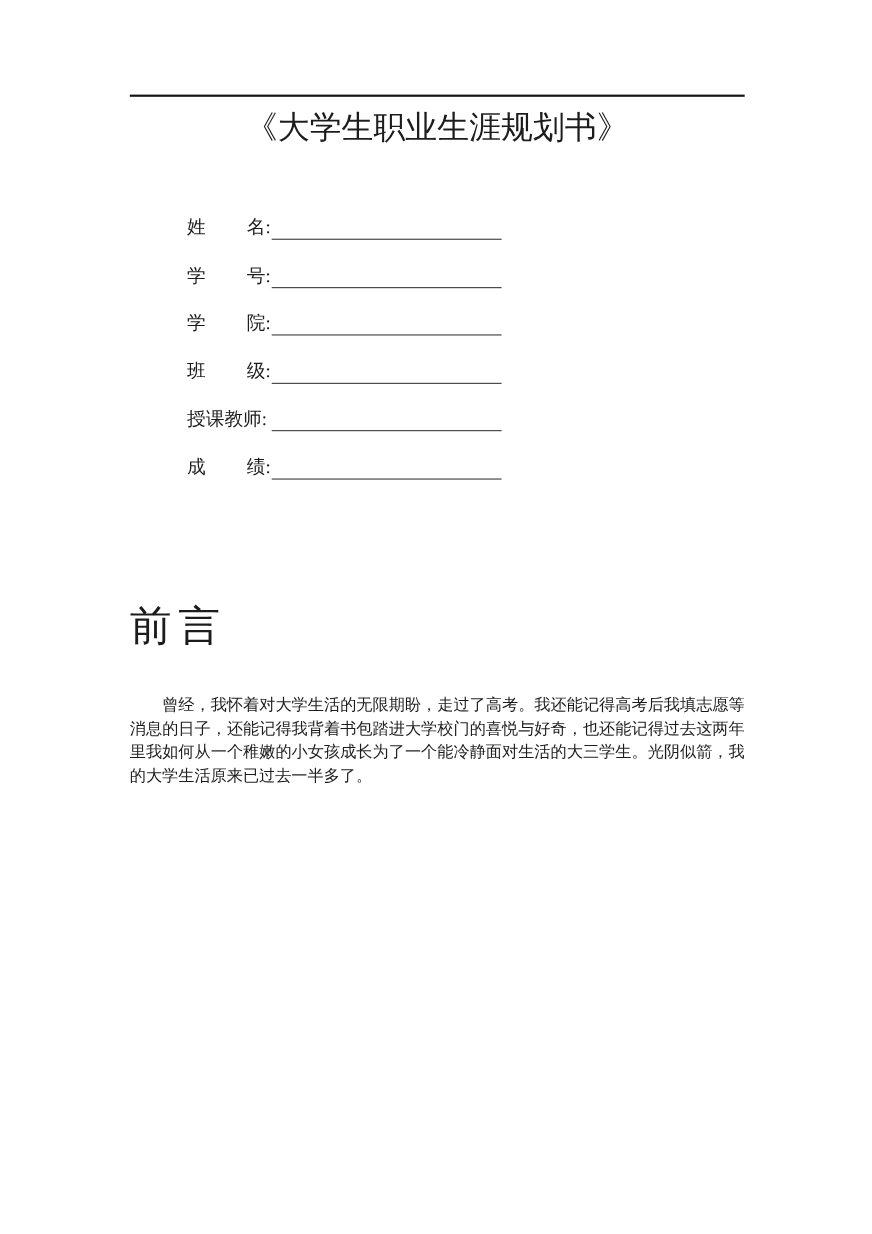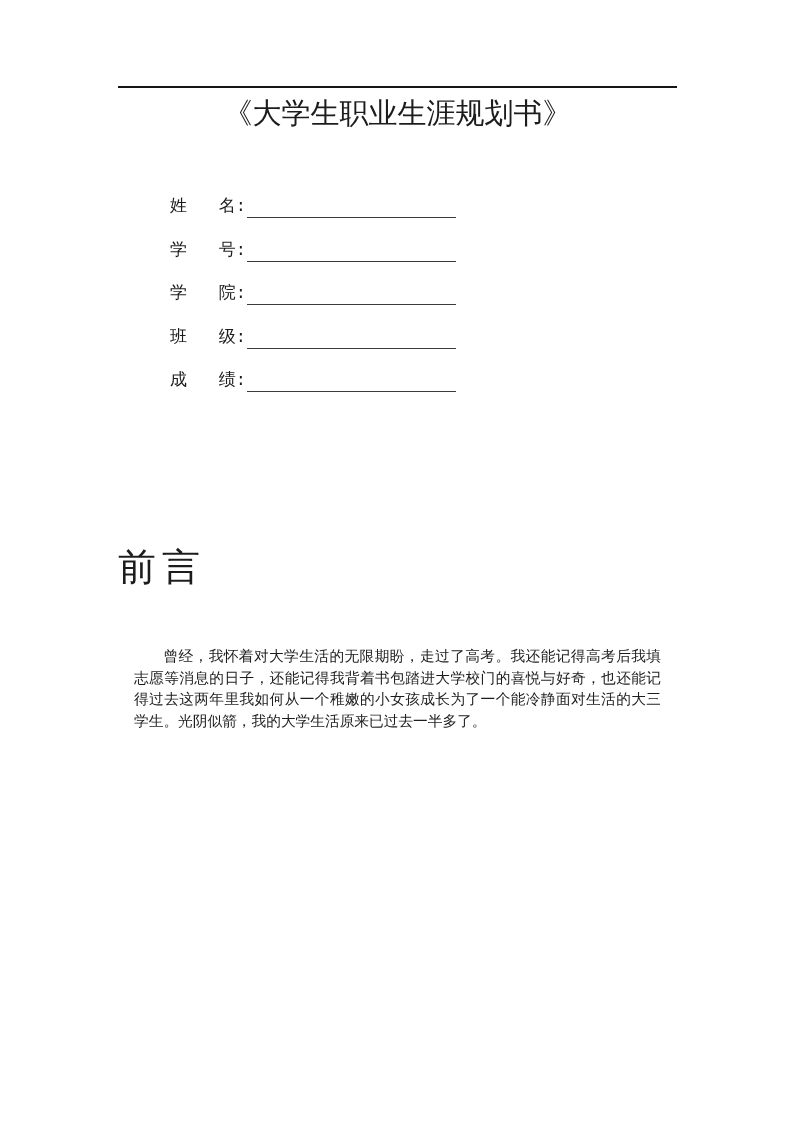--- a/index.html
+++ b/index.html
@@ -5,21 +5,21 @@
   html, body {
     margin: 0;
     padding: 0;
     background: #ffffff;
   }
   .page {
     position: relative;
     width: 793px;
     height: 938px;
     background: #ffffff;
-    font-family: Liberation Mono, monospace;
+    font-family: Liberation Serif, serif;
     color: #1c1c1c;
     overflow: hidden;
   }
   .header-rule {
     position: absolute;
     left: 118px;
     top: 86px;
     width: 559px;
     height: 0;
     border-top: 2px solid #151515;
@@ -71,21 +71,21 @@
     position: absolute;
     left: 118px;
     top: 631px;
     width: 559px;
     font-size: 14.7px;
     line-height: 21.6px;
     text-align: justify;
     text-justify: inter-ideograph;
   }
   .body-text p {
-    margin: 16px;
+    margin: 0;
     text-indent: 2em;
   }
 </style>
 </head>
 <body>
 
 <div class="page">
 
   <div class="header-rule"></div>
 
@@ -118,20 +118,27 @@
     </div>
 
     <div class="field-row">
       <span class="field-label">
         <span>班</span>
         <span>级:</span>
       </span>
       <span class="blank-line"></span>
     </div>
 
+    <div class="field-row">
+      <span class="field-label">
+        <span>授课教师:</span>
+        <span></span>
+      </span>
+      <span class="blank-line"></span>
+    </div>
 
     <div class="field-row">
       <span class="field-label">
         <span>成</span>
         <span>绩:</span>
       </span>
       <span class="blank-line"></span>
     </div>
 
   </div>

